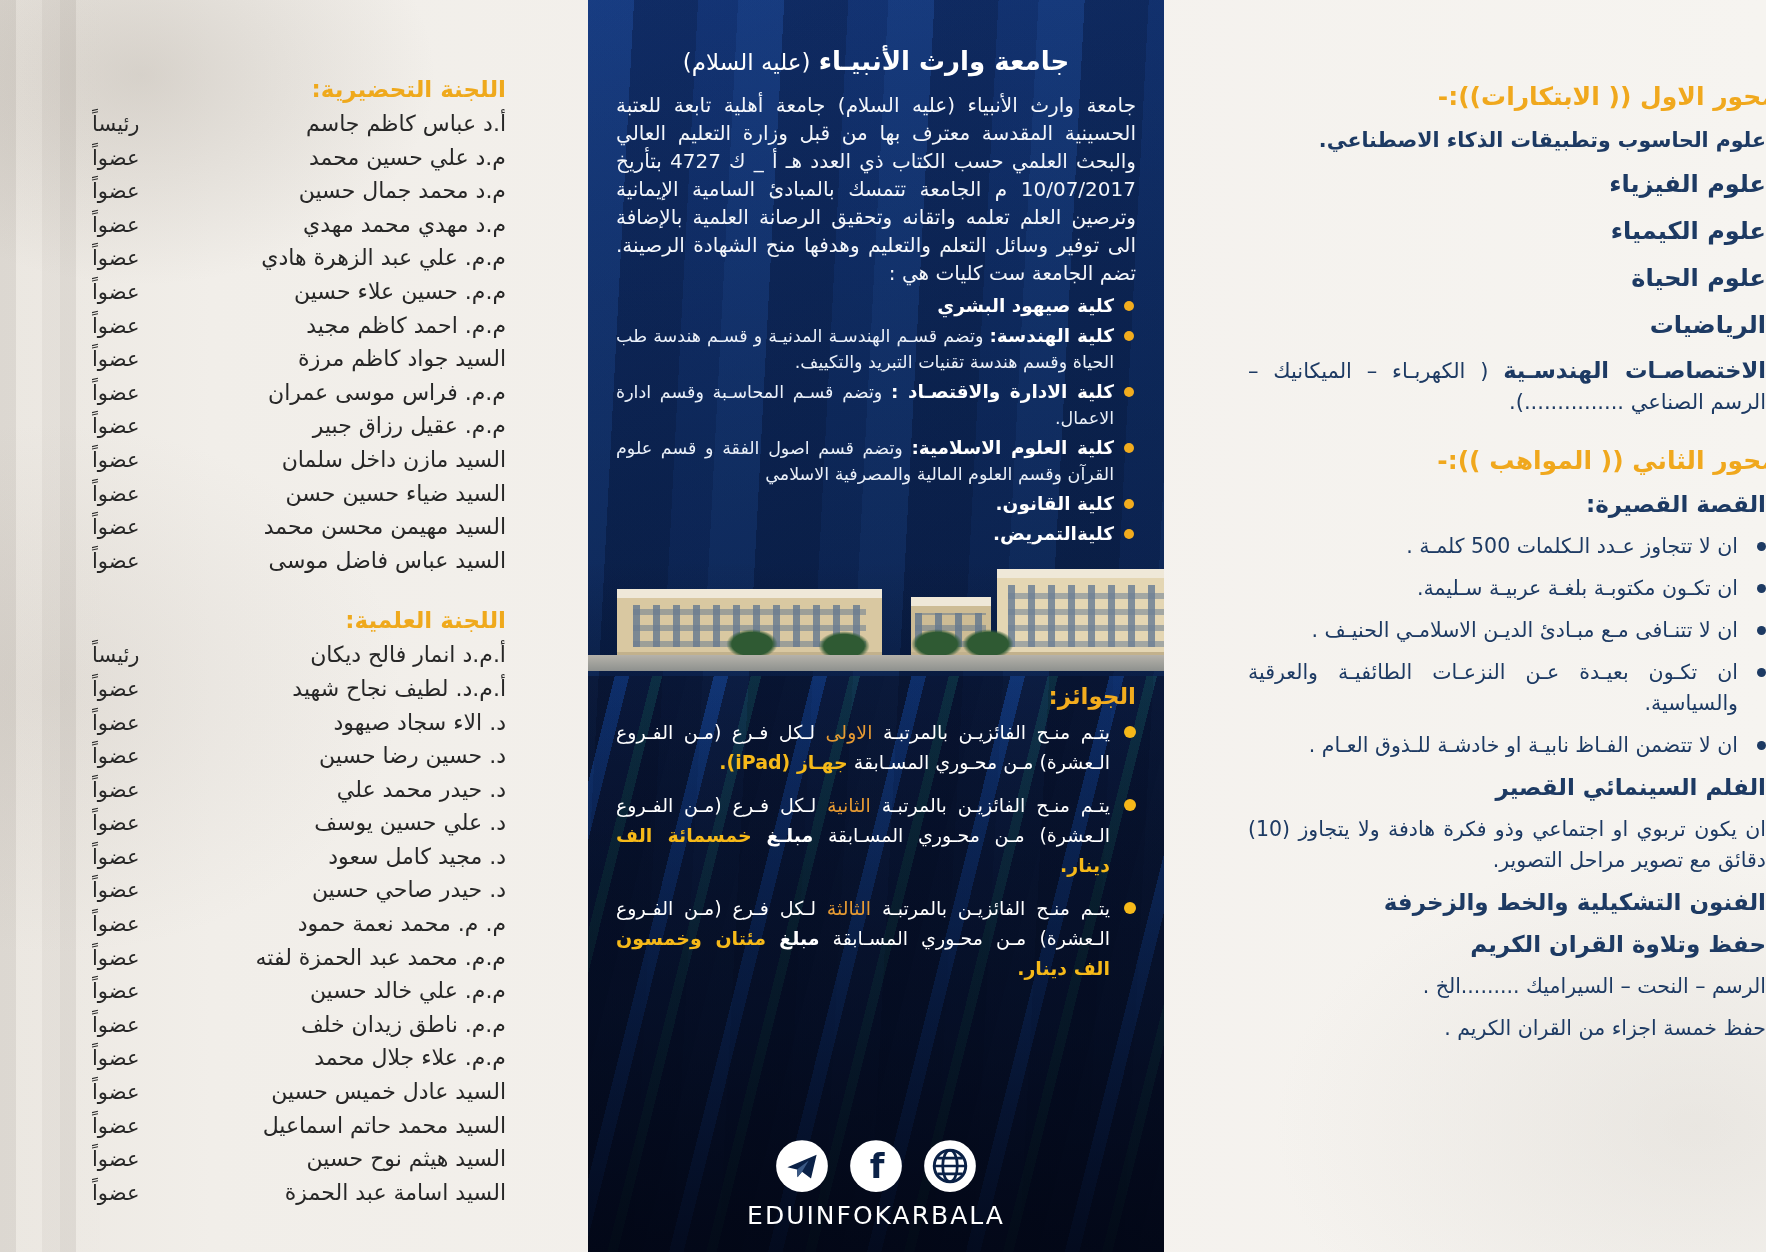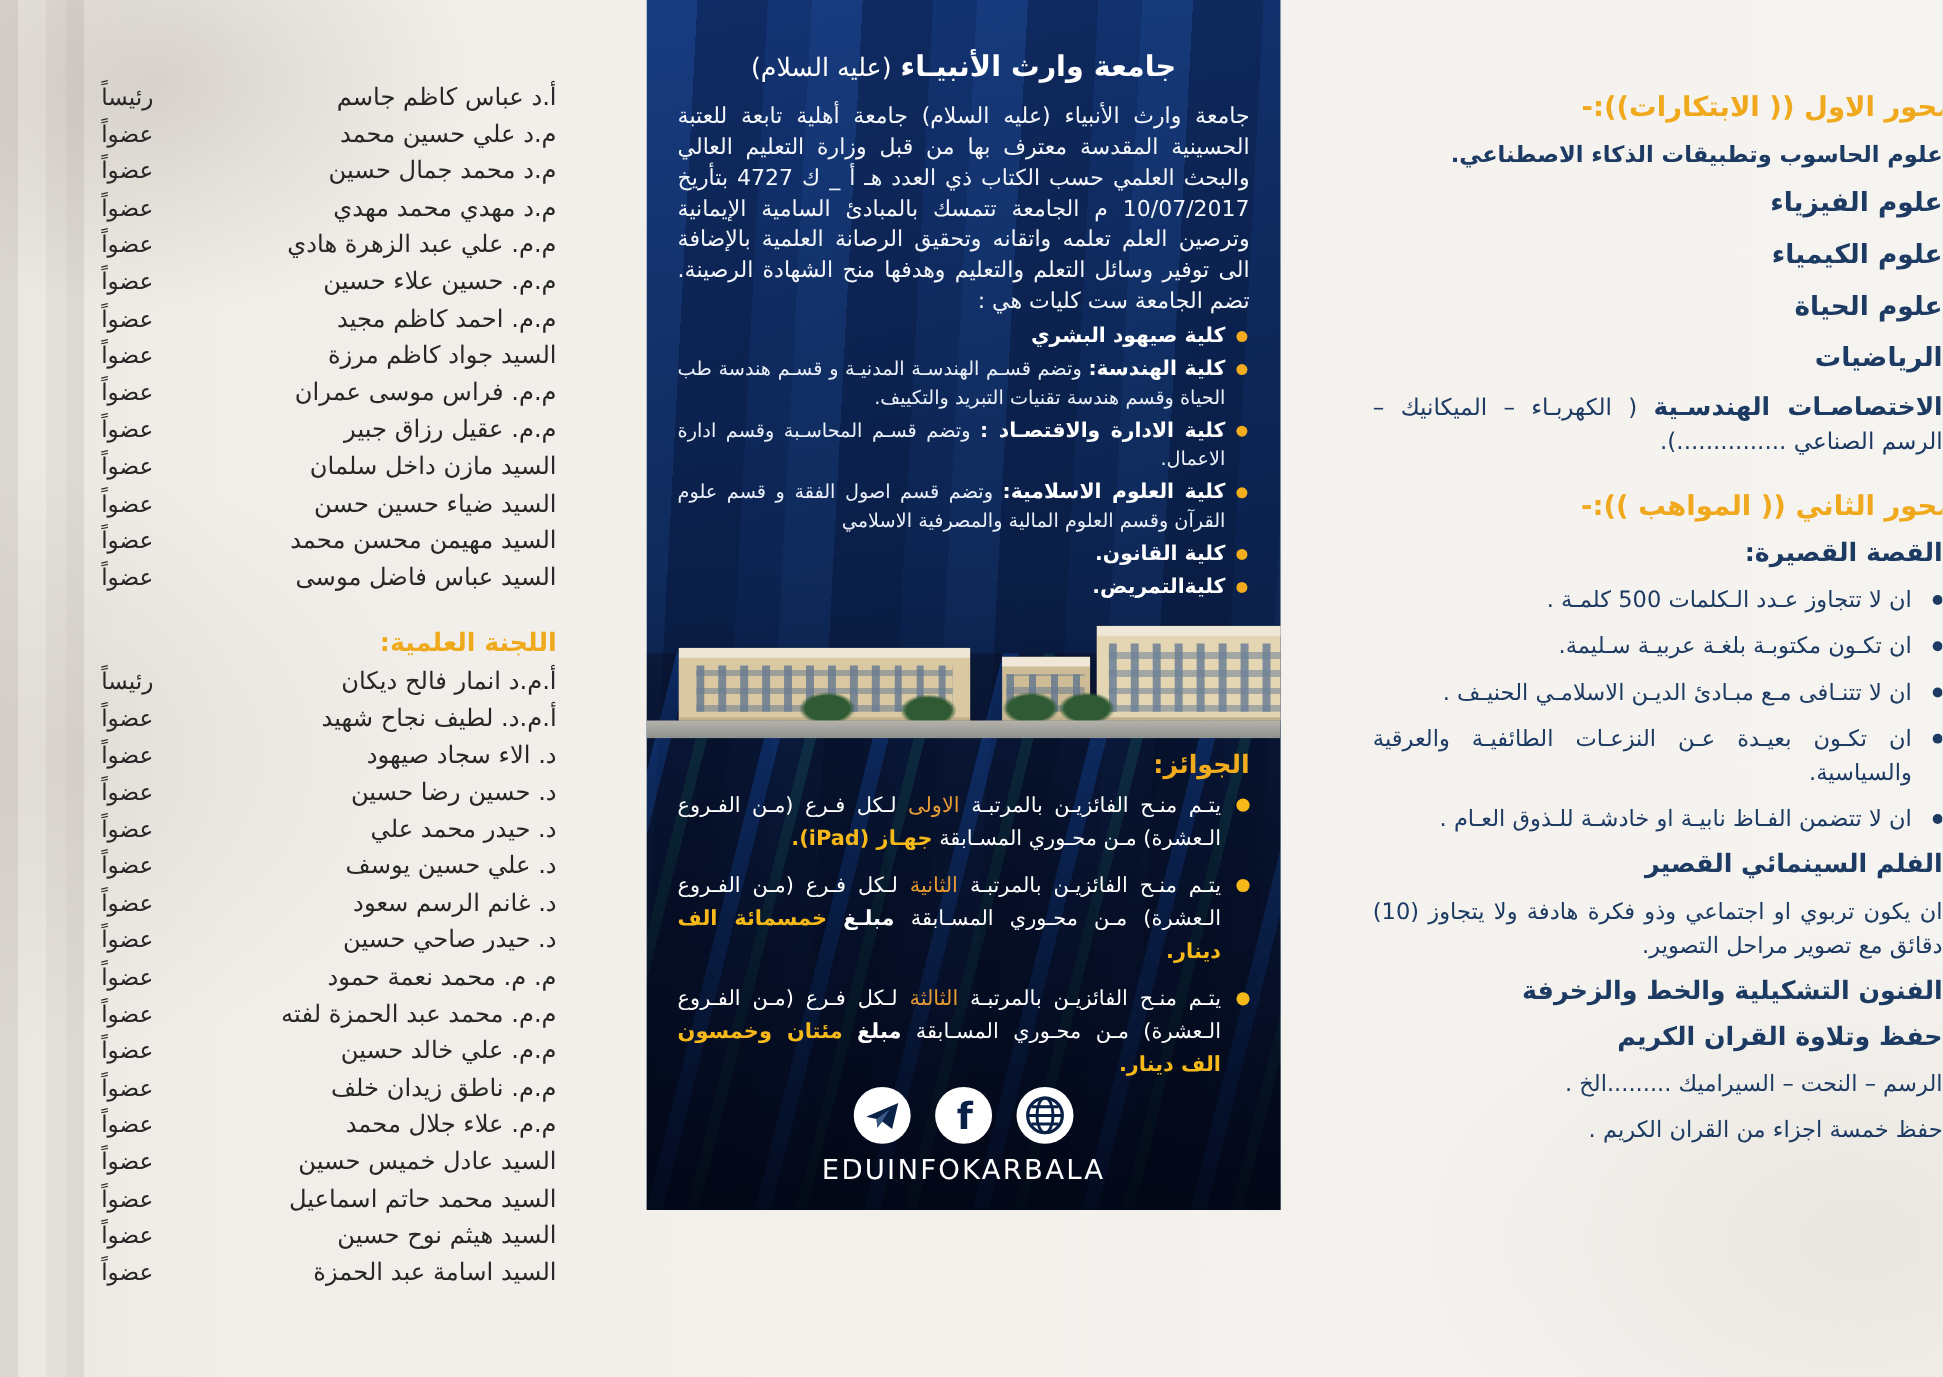--- a/index.html
+++ b/index.html
@@ -7,21 +7,21 @@
   .page{position:relative;width:1766px;height:1252px;overflow:hidden;
     background:
       radial-gradient(420px 300px at 8% 6%, rgba(150,140,128,.28), rgba(0,0,0,0) 70%),
       radial-gradient(500px 380px at 3% 55%, rgba(170,160,150,.18), rgba(0,0,0,0) 70%),
       radial-gradient(600px 400px at 96% 90%, rgba(210,205,198,.35), rgba(0,0,0,0) 70%),
       linear-gradient(90deg,#ece8e2 0%,#f1eee9 12%,#f4f1ed 55%,#f6f4f0 100%);}
   .edge-blur{position:absolute;left:0;top:0;width:100px;height:100%;
     background:repeating-linear-gradient(90deg, rgba(95,85,75,.14) 0 16px, rgba(215,210,202,.06) 16px 42px, rgba(120,110,100,.10) 42px 60px);
     opacity:.8;}
   
-  .mid-col{position:absolute;left:588px;top:0;width:576px;height:1100px;box-sizing:border-box;
+  .mid-col{position:absolute;left:588px;top:0;width:576px;height:1252px;box-sizing:border-box;
     padding:44px 28px 24px;direction:rtl;color:#fff;overflow:hidden;
     background:
       linear-gradient(180deg, rgba(10,30,70,.10) 0%, rgba(8,24,58,.35) 45%, rgba(4,12,32,.78) 100%),
       repeating-linear-gradient(93deg, rgba(45,100,190,.22) 0 46px, rgba(10,26,64,.30) 46px 110px, rgba(25,60,130,.18) 110px 150px),
       linear-gradient(160deg,#14367a 0%,#0d2a5e 35%,#0a2049 65%,#071634 100%);}
   .mid-col::after{content:"";position:absolute;left:0;right:0;bottom:0;height:46%;pointer-events:none;
     background:
       linear-gradient(180deg, rgba(3,10,28,0) 0%, rgba(3,10,28,.55) 60%, rgba(2,6,20,.85) 100%),
       repeating-linear-gradient(104deg, rgba(8,16,40,.55) 0 26px, rgba(22,80,180,.35) 26px 40px, rgba(10,20,50,.5) 40px 62px, rgba(24,110,70,.22) 62px 72px, rgba(6,12,34,.5) 72px 96px);}
   .mid-inner{position:relative;z-index:2;}
@@ -91,20 +91,21 @@
   .c-role{font-size:21px;}
 </style>
 </head>
 <body>
 
 <div class="page">
   <div class="edge-blur"></div>
 
   <div class="left-col">
     <div class="l-sec">
+      <div class="l-title">اللجنة التحضيرية:</div>
       <div id="committee-rows-0">
   <div class="crow">
     <span class="c-name">أ.د عباس كاظم جاسم</span>
     <span class="c-role">رئيساً</span>
   </div>
 
   <div class="crow">
     <span class="c-name">م.د علي حسين محمد</span>
     <span class="c-role">عضواً</span>
   </div>
@@ -197,21 +198,21 @@
     <span class="c-name">د. حيدر محمد علي</span>
     <span class="c-role">عضواً</span>
   </div>
 
   <div class="crow">
     <span class="c-name">د. علي حسين يوسف</span>
     <span class="c-role">عضواً</span>
   </div>
 
   <div class="crow">
-    <span class="c-name">د. غانم الرسم سعود</span>
+    <span class="c-name">د. مجيد كامل سعود</span>
     <span class="c-role">عضواً</span>
   </div>
 
   <div class="crow">
     <span class="c-name">د. حيدر صاحي حسين</span>
     <span class="c-role">عضواً</span>
   </div>
 
   <div class="crow">
     <span class="c-name">م. م. محمد نعمة حمود</span>

